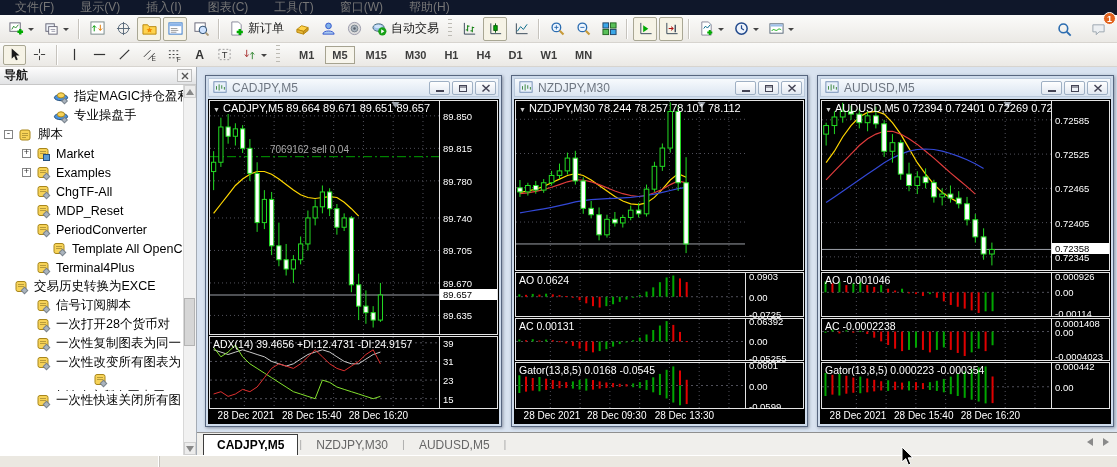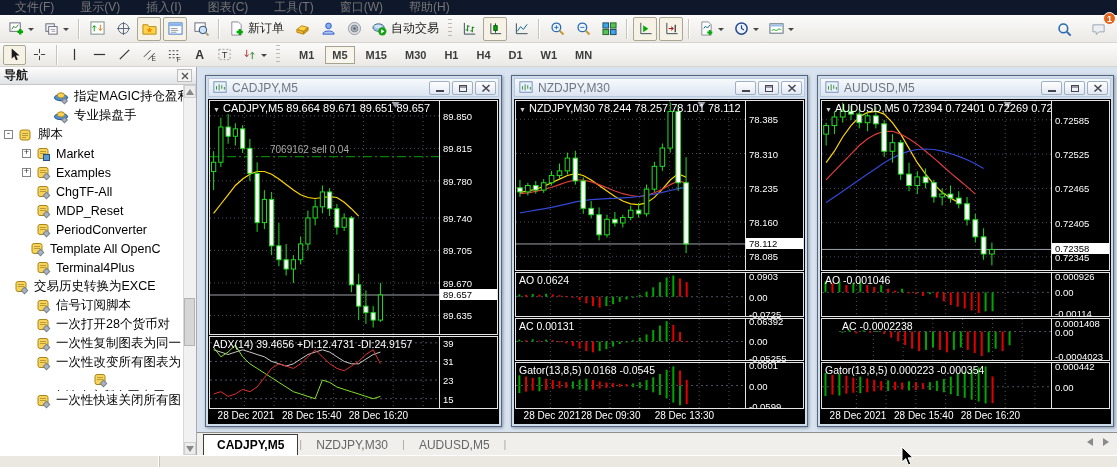--- a/index.html
+++ b/index.html
@@ -500,21 +500,21 @@
           </div>
           <div class="tree-item" style="padding-left: 22px;">
             <span class="ebox-sp"></span>
             <span class="ticon"><svg width="16" height="16" viewBox="0 0 16 16">
                 <rect x="3" y="2.5" width="10" height="10" rx="2" fill="#F7D358" stroke="#A8861B"></rect>
                 <path d="M5 5.5 h6 M5 7.5 h6" stroke="#B89B3A"></path>
                 <rect x="9.2" y="9.2" width="4.6" height="4.6" transform="rotate(45 11.5 11.5)" fill="#aab4be" stroke="#78828c"></rect>
               </svg></span>
             <span>PeriodConverter</span>
           </div>
-          <div class="tree-item" style="padding-left: 16px;">
+          <div class="tree-item" style="padding-left: 38px;">
             <span class="ebox-sp"></span>
             <span class="ticon"><svg width="16" height="16" viewBox="0 0 16 16">
                 <rect x="3" y="2.5" width="10" height="10" rx="2" fill="#F7D358" stroke="#A8861B"></rect>
                 <path d="M5 5.5 h6 M5 7.5 h6" stroke="#B89B3A"></path>
                 <rect x="9.2" y="9.2" width="4.6" height="4.6" transform="rotate(45 11.5 11.5)" fill="#aab4be" stroke="#78828c"></rect>
               </svg></span>
             <span>Template All OpenC</span>
           </div>
           <div class="tree-item" style="padding-left: 22px;">
             <span class="ebox-sp"></span>
@@ -841,28 +841,20 @@
                   <line x1="154.26272727272726" y1="1.370270270270358" x2="154.26272727272726" y2="51.613513513514654" stroke="#23DB23"></line>
                   <rect x="151.96856363636363" y="10.505405405403915" width="4.588327272727272" height="36.54054054054072" fill="#000000" stroke="#23DB23"></rect>
                   <line x1="162.17363636363635" y1="4.110810810811074" x2="162.17363636363635" y2="89.98108108108468" stroke="#23DB23"></line>
                   <rect x="159.8794727272727" y="10.505405405403915" width="4.588327272727272" height="71.25405405405861" fill="#FFFFFF" stroke="#23DB23"></rect>
                   <line x1="170.08454545454543" y1="56.18108108107819" x2="170.08454545454543" y2="152.10000000000326" stroke="#23DB23"></line>
                   <rect x="167.7903818181818" y="81.75945945946253" width="4.588327272727272" height="61.20540540540716" fill="#FFFFFF" stroke="#23DB23"></rect>
                   <polygon points="181.49,1 189.49,1 185.49,7" fill="#9aa0a8"></polygon>
                 </svg>
                 <div class="ohlc-overlay"><span class="tri">▼</span><span>NZDJPY,M30  78.244 78.257 78.101 78.112</span></div>
               </div>
-              <div class="axis">
-                <div class="alabel" style="top: calc(10.81% - 5px);">78.385</div>
-                <div class="alabel" style="top: calc(31.08% - 5px);">78.310</div>
-                <div class="alabel" style="top: calc(51.35% - 5px);">78.235</div>
-                <div class="alabel" style="top: calc(71.62% - 5px);">78.160</div>
-                <div class="alabel" style="top: calc(91.89% - 5px);">78.085</div>
-                <div class="acur" style="top: calc(84.59% - 6px);">78.112</div>
-              </div>
             </div>
             <div class="pane" style="height: 45px; flex: 0 0 auto;">
               <div class="plot">
                 <svg width="229" height="43" viewBox="0 0 229 43">
                   <line x1="34.35" y1="0" x2="34.35" y2="43" stroke="#50505a" stroke-dasharray="1,3"></line>
                   <line x1="64.12" y1="0" x2="64.12" y2="43" stroke="#50505a" stroke-dasharray="1,3"></line>
                   <line x1="93.89" y1="0" x2="93.89" y2="43" stroke="#50505a" stroke-dasharray="1,3"></line>
                   <line x1="123.66000000000001" y1="0" x2="123.66000000000001" y2="43" stroke="#50505a" stroke-dasharray="1,3"></line>
                   <line x1="153.43" y1="0" x2="153.43" y2="43" stroke="#50505a" stroke-dasharray="1,3"></line>
                   <line x1="183.20000000000002" y1="0" x2="183.20000000000002" y2="43" stroke="#50505a" stroke-dasharray="1,3"></line>
@@ -1016,21 +1008,21 @@
                 <div class="sub-label">Gator(13,8,5) 0.0168 -0.0545</div>
               </div>
               <div class="axis">
                 <div class="alabel" style="top: calc(4.47% - 5px);">0.0601</div>
                 <div class="alabel" style="top: calc(50% - 5px);">0.00</div>
                 <div class="alabel" style="top: calc(95.38% - 5px);">-0.0599</div>
               </div>
             </div>
             <div class="timebar">
               <span class="tlab" style="left: 8.6px;">28 Dec 2021</span>
-              <span class="tlab" style="left: 66px;">28 Dec 09:30</span>
+              <span class="tlab" style="left: 72px;">28 Dec 09:30</span>
               <span class="tlab" style="left: 139.7px;">28 Dec 13:30</span>
             </div>
           </div>
         </div>
         <div class="window" style="left: 620px;">
           <div class="wtitlebar">
             <span class="tico">
               <svg width="14" height="14" viewBox="0 0 16 16">
                 <rect x="1" y="2" width="14" height="12" fill="#e8f0fa" stroke="#6a87b0"></rect>
                 <path d="M4 11 V7 M7 12 V5 M10 10 V6 M13 11 V8" stroke="#2a7d2a"></path>
@@ -1167,21 +1159,21 @@
                   <rect x="169.5592" y="19.33193277310924" width="2" height="18.89831932773109" fill="#00A600"></rect>
                 </svg>
                 <div class="sub-label">AO -0.001046</div>
               </div>
               <div class="axis">
                 <div class="alabel" style="top: calc(6.05% - 5px);">0.000926</div>
                 <div class="alabel" style="top: calc(44.96% - 5px);">0.00</div>
                 <div class="alabel" style="top: calc(92.86% - 5px);">-0.00114</div>
               </div>
             </div>
-            <div class="pane" style="height: 43px; flex: 0 0 auto; padding-left: 17px;">
+            <div class="pane" style="height: 43px; flex: 0 0 auto;">
               <div class="plot">
                 <svg width="229" height="41" viewBox="0 0 229 41">
                   <line x1="34.35" y1="0" x2="34.35" y2="41" stroke="#50505a" stroke-dasharray="1,3"></line>
                   <line x1="64.12" y1="0" x2="64.12" y2="41" stroke="#50505a" stroke-dasharray="1,3"></line>
                   <line x1="93.89" y1="0" x2="93.89" y2="41" stroke="#50505a" stroke-dasharray="1,3"></line>
                   <line x1="123.66000000000001" y1="0" x2="123.66000000000001" y2="41" stroke="#50505a" stroke-dasharray="1,3"></line>
                   <line x1="153.43" y1="0" x2="153.43" y2="41" stroke="#50505a" stroke-dasharray="1,3"></line>
                   <line x1="183.20000000000002" y1="0" x2="183.20000000000002" y2="41" stroke="#50505a" stroke-dasharray="1,3"></line>
                   <line x1="212.97" y1="0" x2="212.97" y2="41" stroke="#50505a" stroke-dasharray="1,3"></line>
                   <line x1="0" y1="12.544776119402984" x2="229" y2="12.544776119402984" stroke="#50505a" stroke-dasharray="2,3"></line>

